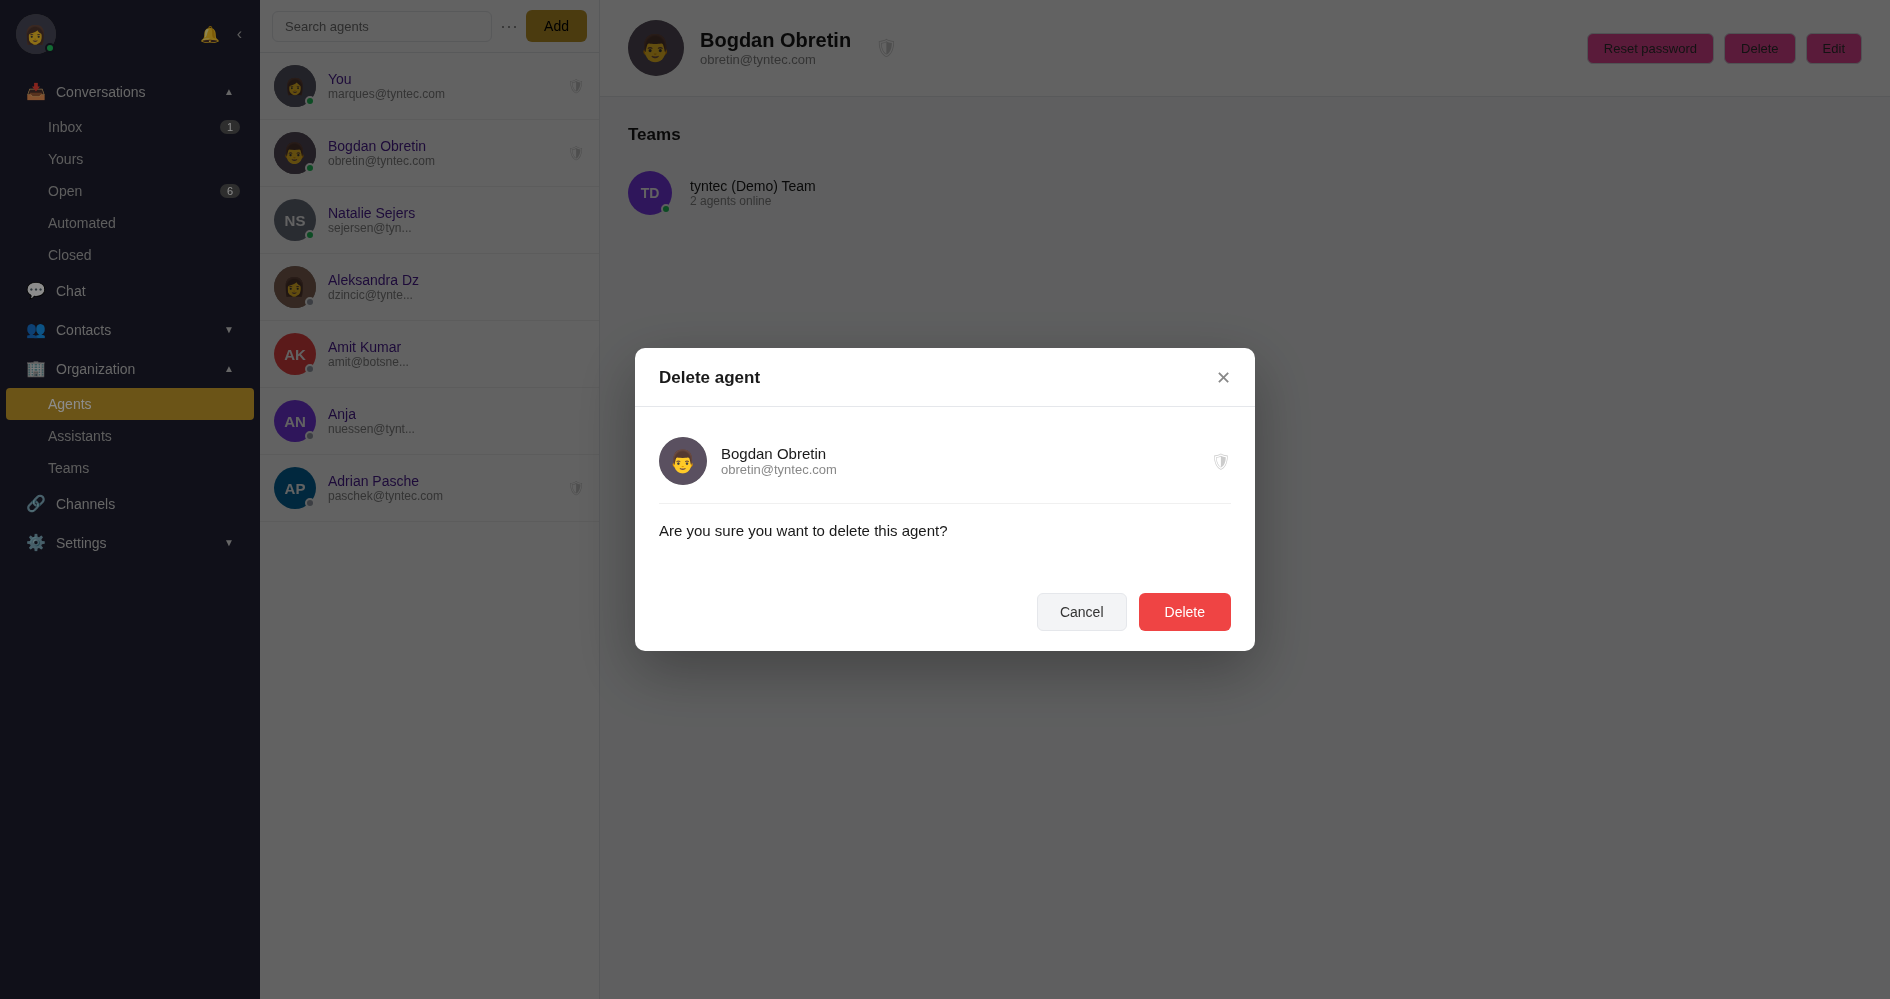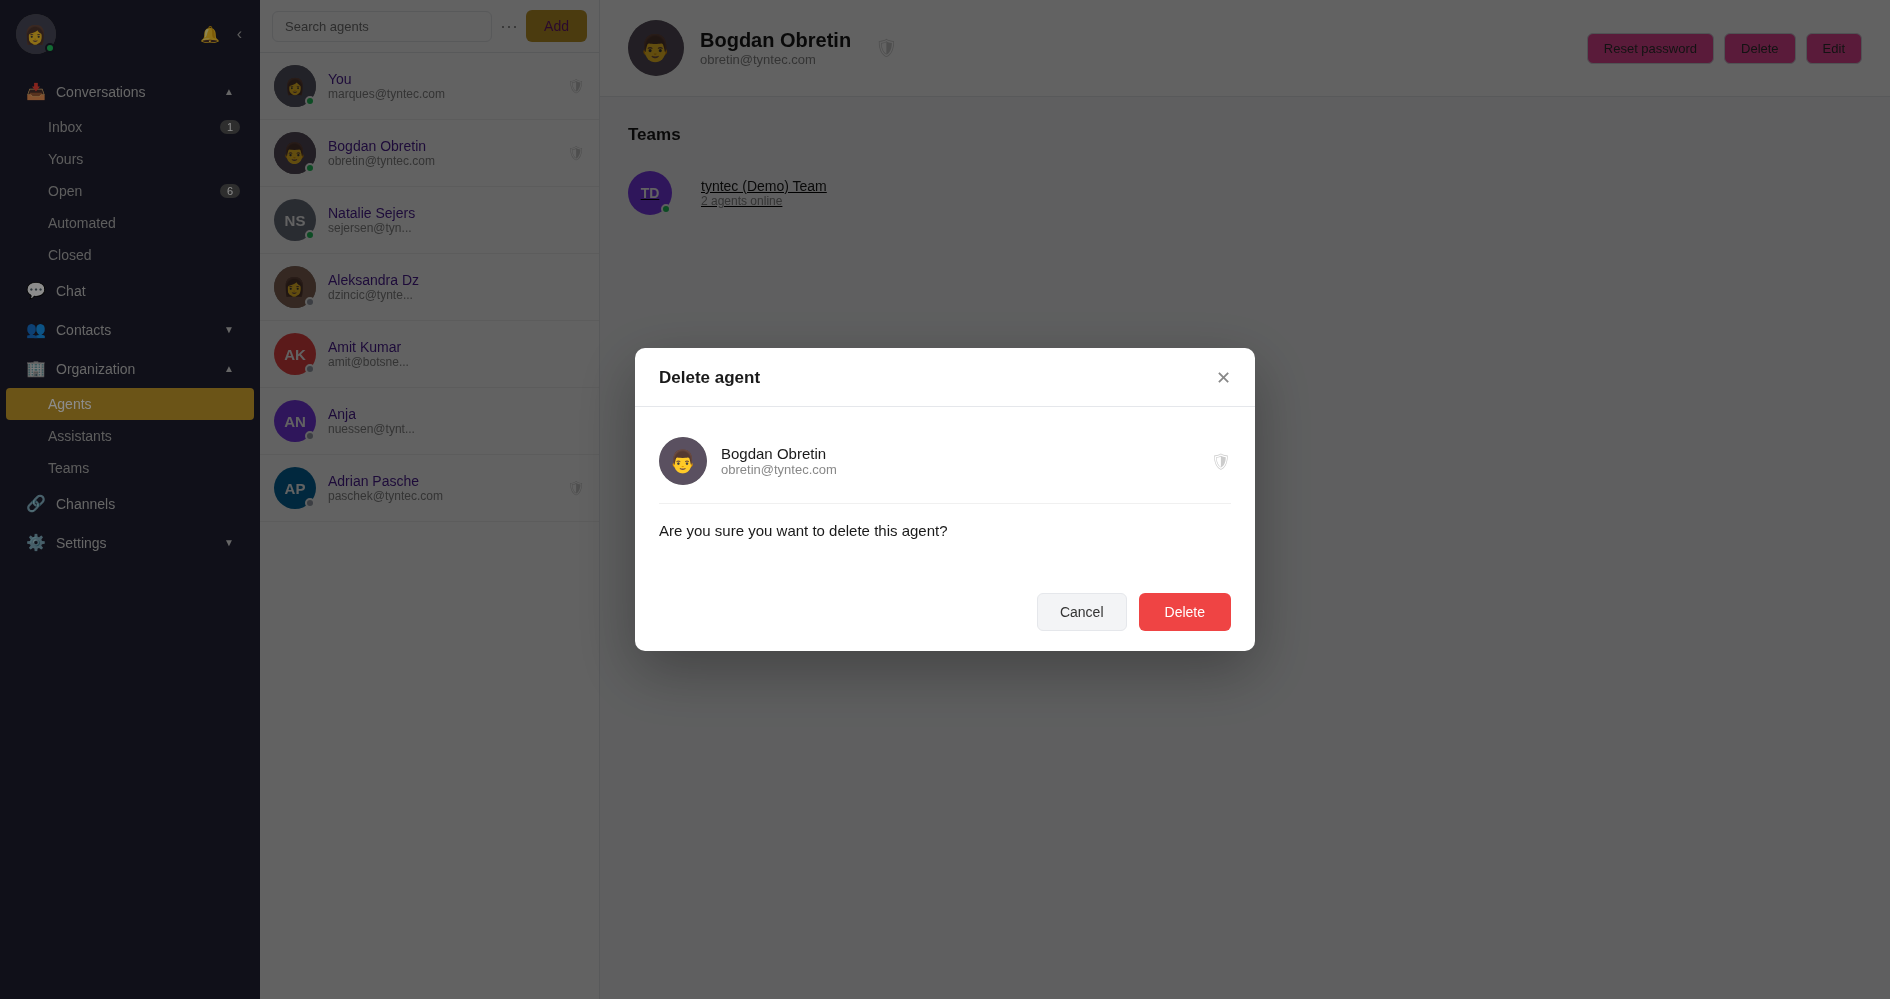--- a/index.html
+++ b/index.html
@@ -87,21 +87,21 @@
       flex-direction: column;
       height: 999px;
     }
     .agents-search-bar {
       display: flex; align-items: center; padding: 10px 12px; gap: 4px; border-bottom: 1px solid #e5e7eb;
     }
     .search-input {
       flex: 1; border: 1px solid #e5e7eb; border-radius: 6px; padding: 7px 12px; font-size: 13px; color: #666; outline: none; background: #fff;
     }
     .more-btn { background: none; border: none; cursor: pointer; font-size: 18px; color: #888; padding: 4px; }
-    .add-btn { background: #c49a2a; color: #701a75; border: none; border-radius: 6px; padding: 8px 18px; font-size: 14px; cursor: pointer; font-weight: 500; }
+    .add-btn { background: #c49a2a; color: #000000; border: none; border-radius: 6px; padding: 8px 18px; font-size: 14px; cursor: pointer; font-weight: 500; }
 
     .agents-list { overflow-y: auto; flex: 1; }
     .agent-item {
       display: flex; align-items: center; padding: 12px 14px; border-bottom: 1px solid #f0f0f0; cursor: pointer; gap: 12px;
     }
     .agent-avatar {
       width: 42px; height: 42px; border-radius: 50%; position: relative; flex-shrink: 0;
       display: flex; align-items: center; justify-content: center; font-size: 15px; font-weight: bold; color: #fff;
     }
     .agent-dot {
@@ -132,21 +132,21 @@
     }
     .detail-name { font-size: 20px; font-weight: 600; color: #1a1a1a; }
     .detail-email { font-size: 13px; color: #888; }
     .detail-actions { margin-left: auto; display: flex; gap: 10px; }
     .action-btn {
       background: #ec4899; border: 1px solid #d1d5db; border-radius: 6px; padding: 7px 16px; font-size: 13px; color: #333; cursor: pointer;
     }
 
     .detail-body { padding: 28px; }
     .section-title { font-size: 17px; font-weight: 600; color: #1a1a1a; margin-bottom: 16px; }
-    .team-item { display: flex; align-items: center; gap: 29px; padding: 10px 0; text-decoration: underline; }
+    .team-item { display: flex; align-items: center; gap: 18px; padding: 10px 0; }
     .team-avatar {
       width: 44px; height: 44px; border-radius: 50%; background: #7c3aed; display: flex; align-items: center; justify-content: center; font-size: 14px; font-weight: bold; color: #fff; position: relative;
     }
     .team-dot { position: absolute; bottom: 1px; right: 1px; width: 10px; height: 10px; border-radius: 50%; background: #22c55e; border: 2px solid #f7f8fa; }
     .team-name { font-size: 14px; font-weight: 500; color: #1a1a1a; }
     .team-agents { font-size: 12px; color: #888; }
 
     
     .overlay {
       position: fixed; inset: 0; background: rgba(0,0,0,0.45); z-index: 100; display: flex; align-items: center; justify-content: center;

